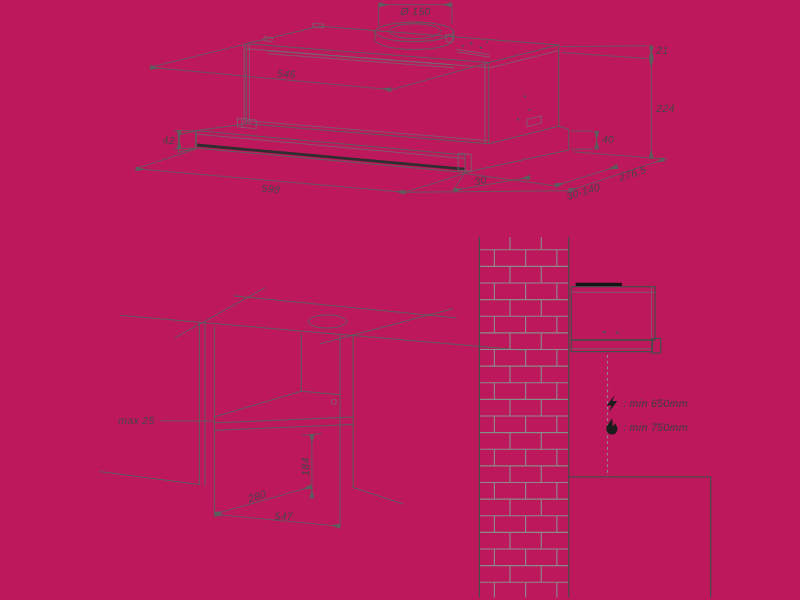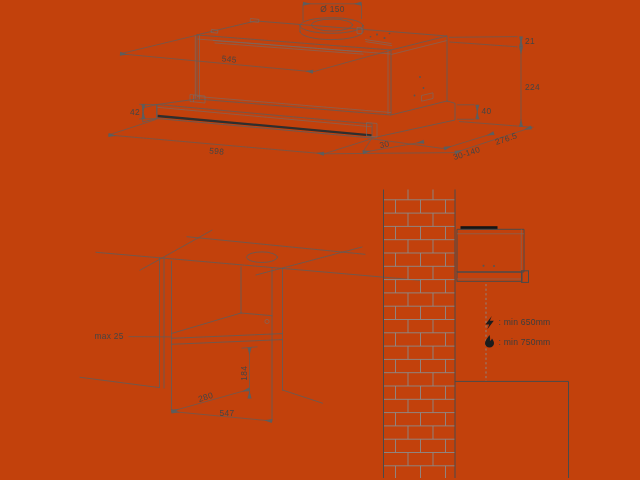--- a/index.html
+++ b/index.html
@@ -1,16 +1,16 @@
 <!DOCTYPE html>
 <html><head>
 <meta charset="utf-8">
 <style>
   html,body{margin:0;padding:0;background:#ffffff;}
-  .stage{position:relative;width:640px;height:480px;background:#c2410c;overflow:hidden;}
+  .stage{position:relative;width:640px;height:480px;background:#be185d;overflow:hidden;font-style:italic;}
   svg{display:block;}
   .s{fill:none;stroke:#5d5d5d;stroke-width:0.8;stroke-linejoin:round;stroke-linecap:round;}
   .thin{fill:none;stroke:#6e6e6e;stroke-width:0.6;}
   .thick{fill:none;stroke:#2e2e2e;stroke-width:2.3;}
   .d{fill:none;stroke:#5d5d5d;stroke-width:0.7;}
   .w{fill:none;stroke:#4a4a4a;stroke-width:1;}
   .wb{fill:none;stroke:#8b8b8b;stroke-width:0.9;}
   .dash{fill:none;stroke:#8a8a8a;stroke-width:0.9;stroke-dasharray:2.2 2.4;}
   .t{font-family:"Liberation Sans",sans-serif;font-size:8.4px;fill:#454545;letter-spacing:0.3px;}
   .tl{font-family:"Liberation Sans",sans-serif;font-size:8.6px;fill:#3d3d3d;letter-spacing:0.2px;}

